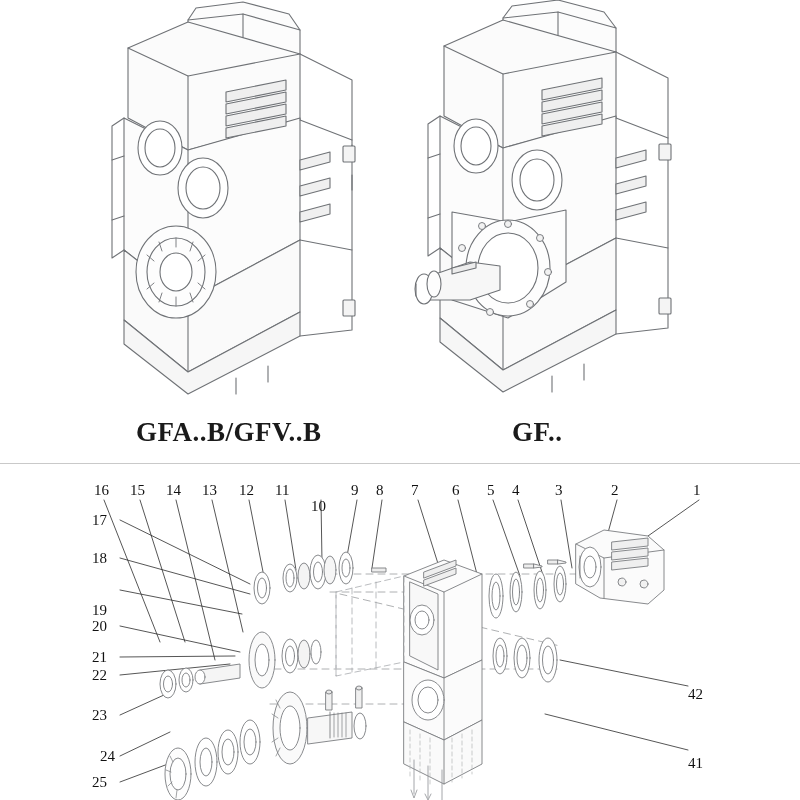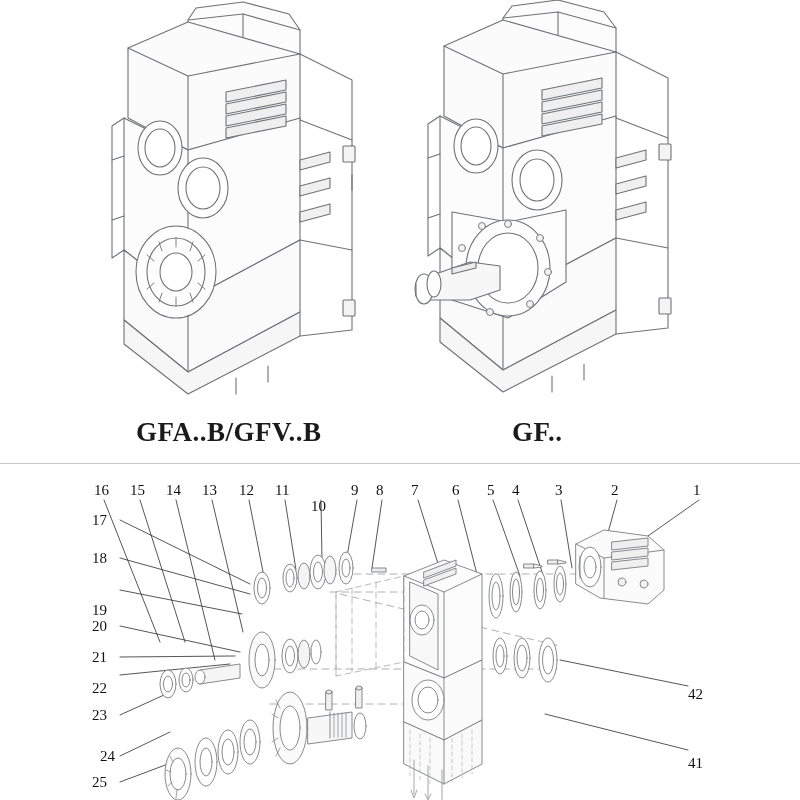--- a/index.html
+++ b/index.html
@@ -449,21 +449,21 @@
     <div class="callout" style="left:512px; top:18px;">4</div>
     <div class="callout" style="left:555px; top:18px;">3</div>
     <div class="callout" style="left:611px; top:18px;">2</div>
     <div class="callout" style="left:693px; top:18px;">1</div>
 
     <div class="callout" style="left:92px; top:48px;">17</div>
     <div class="callout" style="left:92px; top:86px;">18</div>
     <div class="callout" style="left:92px; top:118px;margin-top:20px;">19</div>
     <div class="callout" style="left:92px; top:154px;">20</div>
     <div class="callout" style="left:92px; top:185px;">21</div>
-    <div class="callout" style="left:92px; top:216px;">22</div>
+    <div class="callout" style="left:92px; top:203px;">22</div>
     <div class="callout" style="left:92px; top:243px;">23</div>
     <div class="callout" style="left:100px; top:284px;">24</div>
     <div class="callout" style="left:92px; top:310px;">25</div>
 
     <div class="callout" style="left:688px; top:222px;">42</div>
     <div class="callout" style="left:688px; top:291px;">41</div>
   </div>
 
 </div>
 

